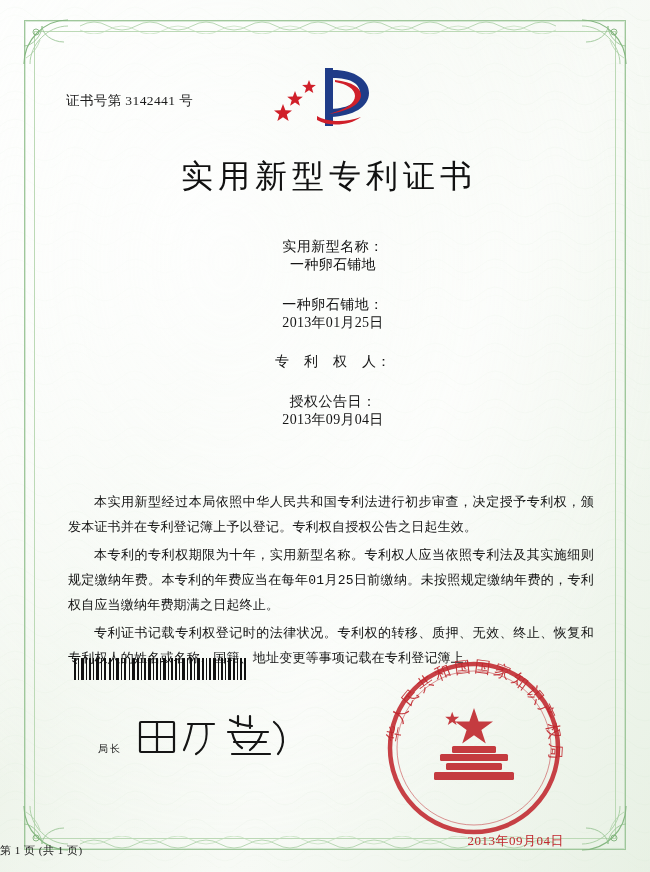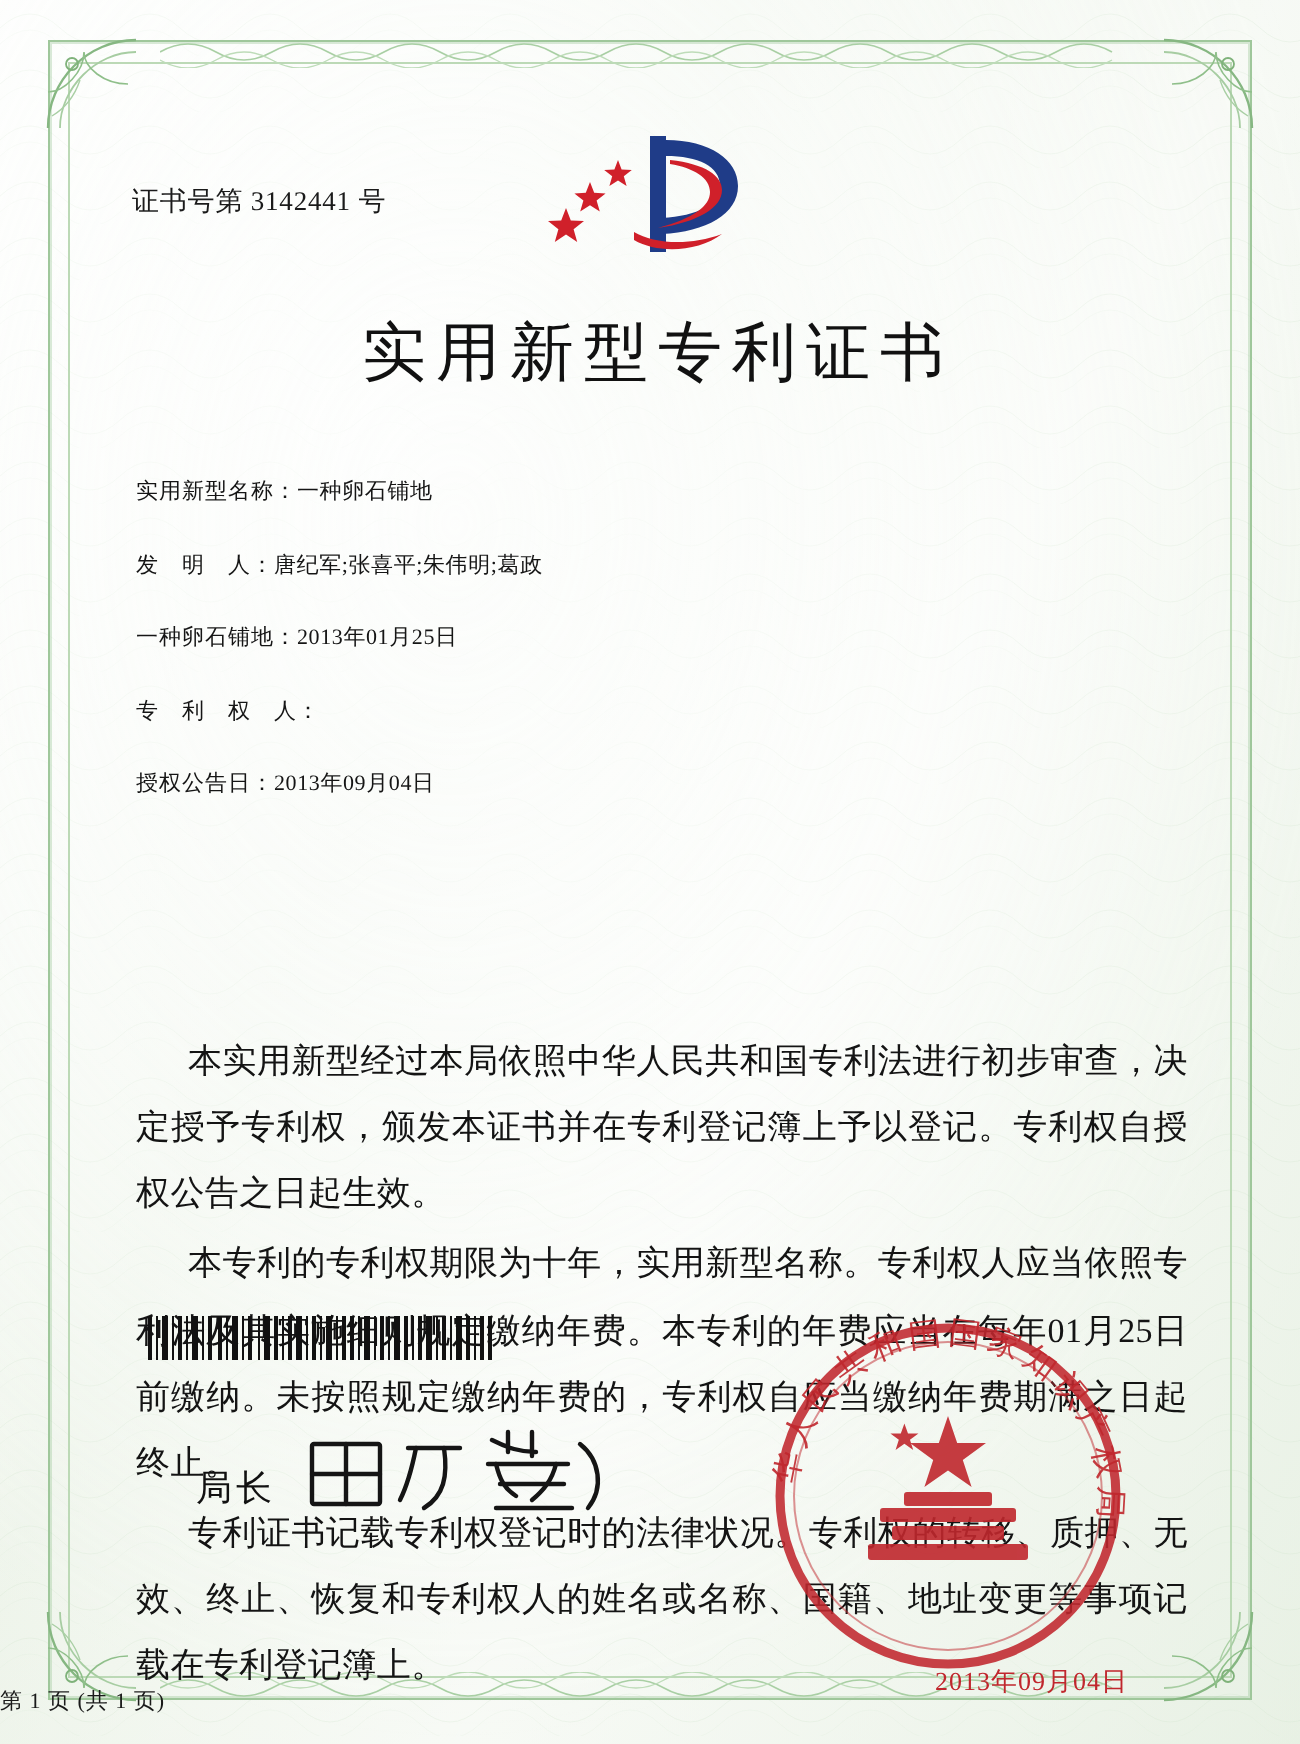--- a/index.html
+++ b/index.html
@@ -129,43 +129,44 @@
   }
 
   .fields {
     position: absolute;
     left: 8px;
     right: 0;
     top: 188px;
   }
   .field-row {
     display: flex;
-    align-items: flex-end;
+    align-items: center;
     margin-bottom: 21.5px;
-    font-size: 11px;
+    font-size: 14px;
     color: #151515;
+    flex-direction: column;
   }
   .field-label {
     white-space: pre;
     letter-spacing: 0.5px;
   }
   .field-value {
     letter-spacing: 0.3px;
   }
 
   .paragraphs {
     position: absolute;
     left: 8px;
     right: 4px;
-    top: 464px;
-    font-size: 17px;
+    top: 440px;
+    font-size: 13px;
     line-height: 1.95;
     color: #141414;
     text-align: justify;
-    font-family: Liberation Serif, serif;
+    font-family: Liberation Mono, monospace;
   }
   .paragraphs p {
     margin: 0 0 2px 0;
     text-indent: 26px;
     letter-spacing: 0.2px;
   }
 
   
   .barcode {
     position: absolute;
@@ -177,21 +178,21 @@
 
   
   .director {
     position: absolute;
     left: 38px;
     top: 660px;
     display: flex;
     align-items: flex-end;
   }
   .director-label {
-    font-size: 18px;
+    font-size: 10px;
     color: #111;
     letter-spacing: 2px;
     padding-bottom: 6px;
   }
   .signature {
     margin-left: 12px;
     width: 165px;
     height: 52px;
   }
 
@@ -317,24 +318,20 @@
       </svg>
     </div>
 
 
     <div class="title">实用新型专利证书</div>
 
     <div class="fields">
       <div class="field-row">
         <span class="field-label">实用新型名称：</span>
         <span class="field-value">一种卵石铺地</span>
-      </div>
-      <div class="field-row">
-        <span class="field-label">发　明　人：</span>
-        <span class="field-value">唐纪军;张喜平;朱伟明;葛政</span>
       </div>
       <div class="field-row">
         <span class="field-label">一种卵石铺地：</span>
         <span class="field-value">2013年01月25日</span>
       </div>
       <div class="field-row">
         <span class="field-label">专　利　权　人：</span>
       </div>
       <div class="field-row">
         <span class="field-label">授权公告日：</span>

